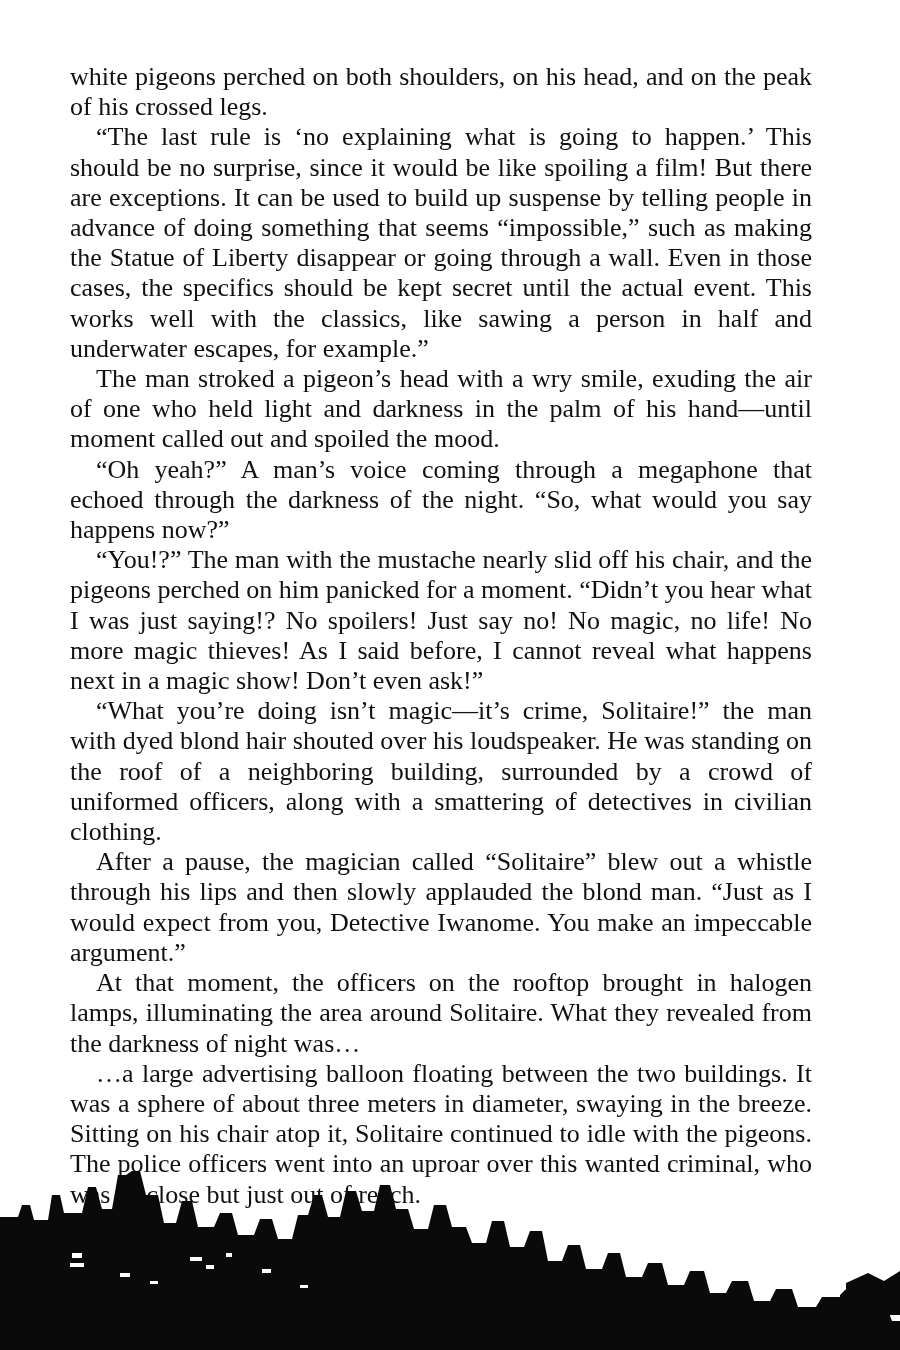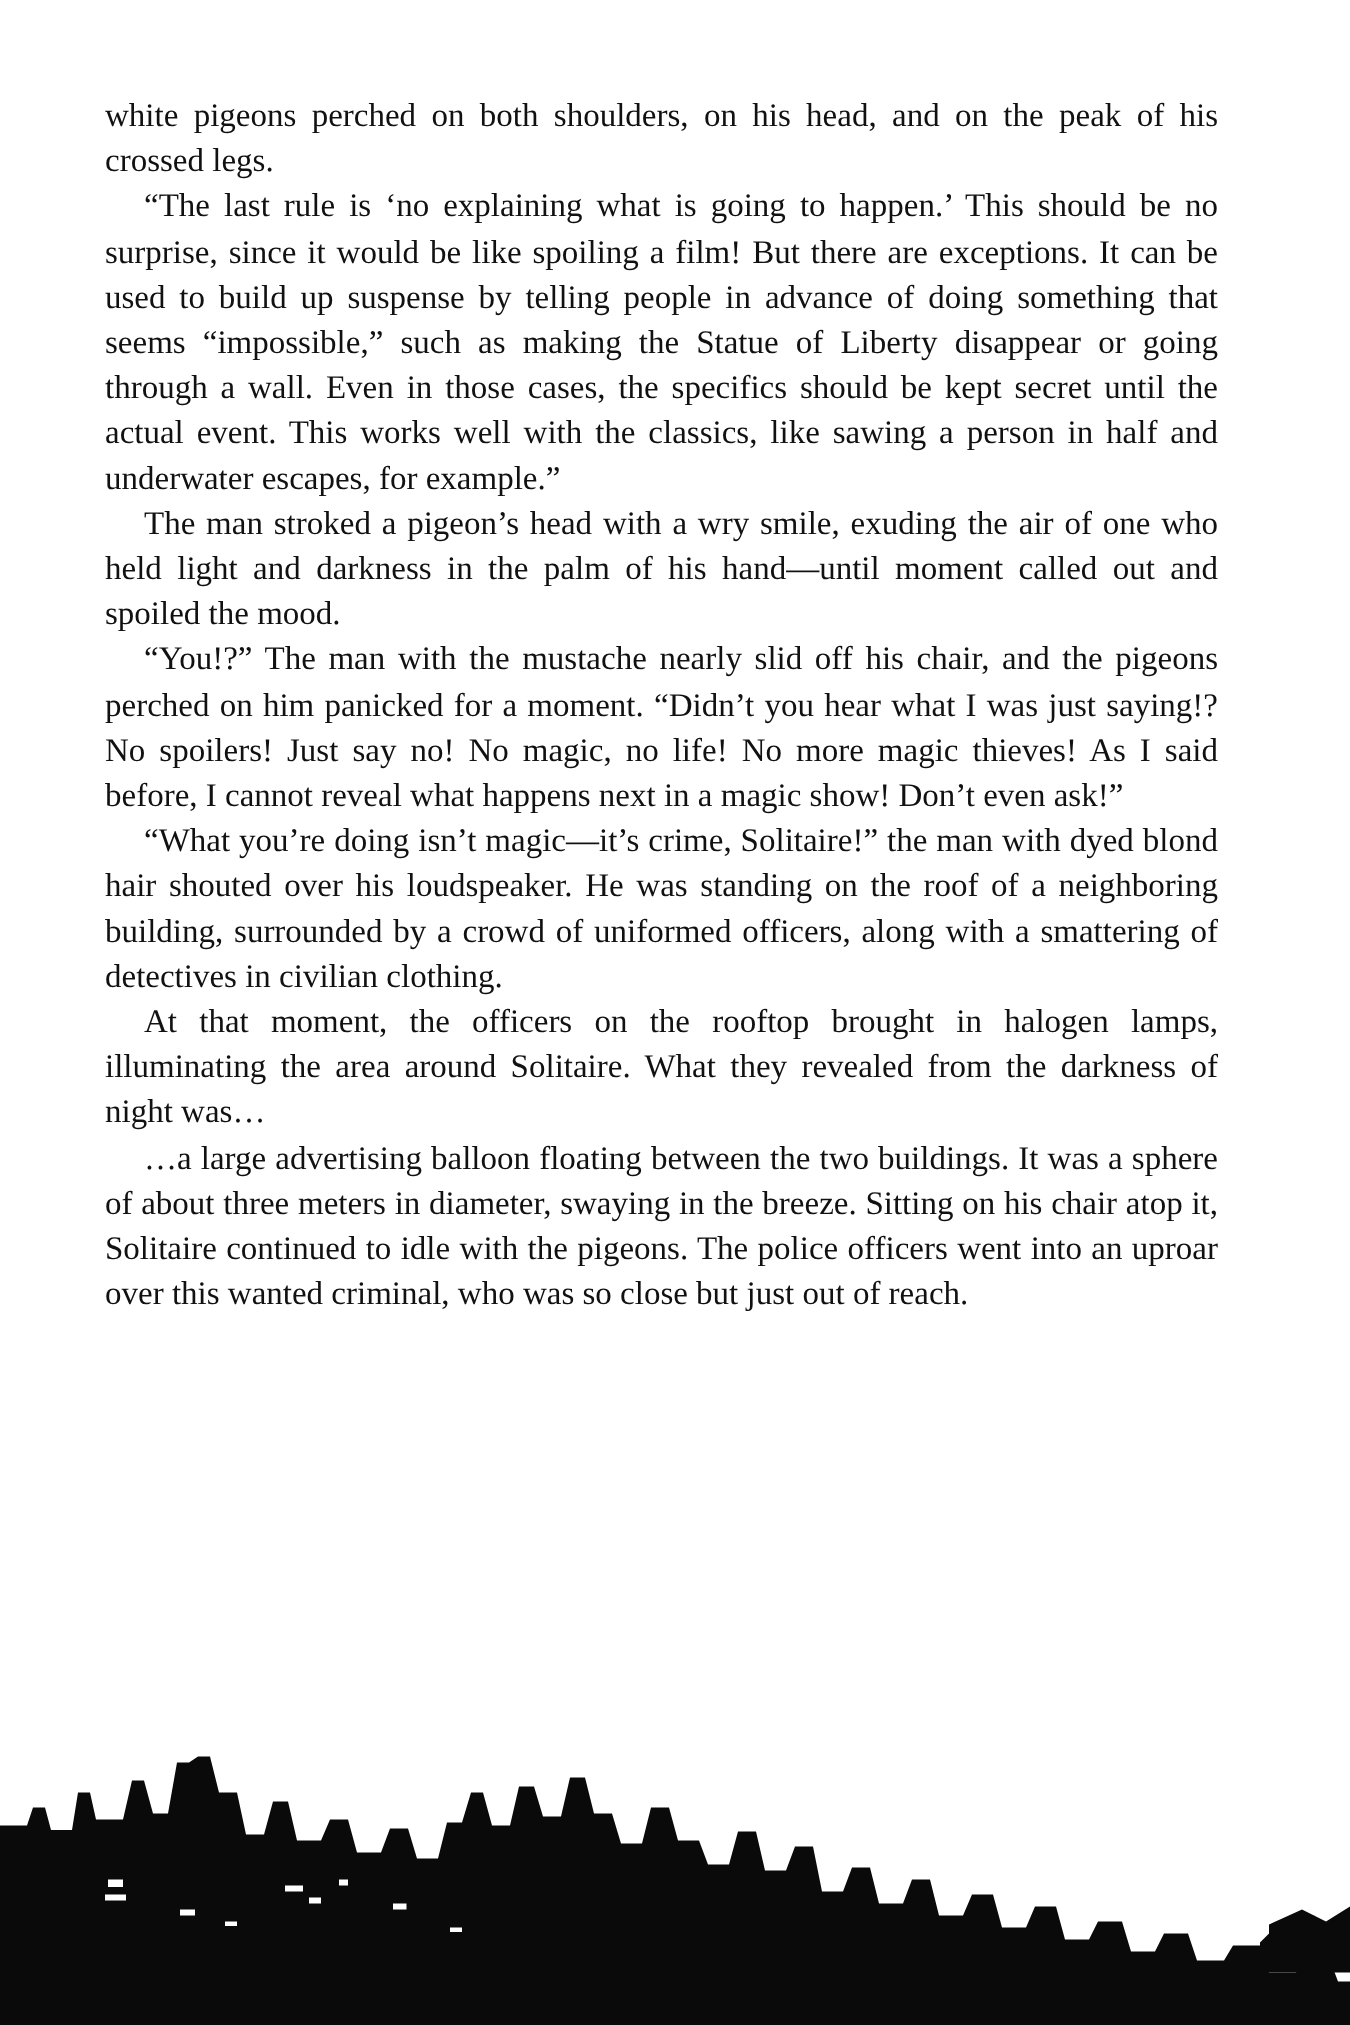--- a/index.html
+++ b/index.html
@@ -22,21 +22,21 @@
     height: 1350px;
   }
   .text-column {
     position: absolute;
     left: 70px;
     top: 62px;
     width: 742px;
   }
   .para {
     margin: 0;
-    font-size: 22px;
+    font-size: 26px;
     line-height: 30.2px;
     text-align: justify;
     text-justify: inter-word;
     text-indent: 26px;
     hyphens: none;
   }
   .para.no-indent {
     text-indent: 0;
   }
   .gap-para {
@@ -57,22 +57,24 @@
 </style>
 </head>
 <body>
 
 <div class="page">
 
   <div class="text-column">
     <p class="para no-indent">white pigeons perched on both shoulders, on his head, and on the peak of his crossed legs.</p>
     <p class="para">“The last rule is ‘no explaining what is going to happen.’ This should be no surprise, since it would be like spoiling a film! But there are exceptions. It can be used to build up suspense by telling people in advance of doing something that seems “impossible,” such as making the Statue of Liberty disappear or going through a wall. Even in those cases, the specifics should be kept secret until the actual event. This works well with the classics, like sawing a person in half and underwater escapes, for example.”</p>
     <p class="para">The man stroked a pigeon’s head with a wry smile, exuding the air of one who held light and darkness in the palm of his hand—until moment called out and spoiled the mood.</p>
+    <p class="para">“Oh yeah?” A man’s voice coming through a megaphone that echoed through the darkness of the night. “So, what would you say happens now?”</p>
     <p class="para">“You!?” The man with the mustache nearly slid off his chair, and the pigeons perched on him panicked for a moment. “Didn’t you hear what I was just saying!? No spoilers! Just say no! No magic, no life! No more magic thieves! As I said before, I cannot reveal what happens next in a magic show! Don’t even ask!”</p>
     <p class="para">“What you’re doing isn’t magic—it’s crime, Solitaire!” the man with dyed blond hair shouted over his loudspeaker. He was standing on the roof of a neighboring building, surrounded by a crowd of uniformed officers, along with a smattering of detectives in civilian clothing.</p>
+    <p class="para">After a pause, the magician called “Solitaire” blew out a whistle through his lips and then slowly applauded the blond man. “Just as I would expect from you, Detective Iwanome. You make an impeccable argument.”</p>
     <p class="para">At that moment, the officers on the rooftop brought in halogen lamps, illuminating the area around Solitaire. What they revealed from the darkness of night was…</p>
     <p class="para">…a large advertising balloon floating between the two buildings. It was a sphere of about three meters in diameter, swaying in the breeze. Sitting on his chair atop it, Solitaire continued to idle with the pigeons. The police officers went into an uproar over this wanted criminal, who was so close but just out of reach.</p>
   </div>
 
   <div class="artwork">
     <svg width="900" height="185" viewBox="0 0 900 185" xmlns="http://www.w3.org/2000/svg" aria-hidden="true">
       <path fill="#0a0a0a" d="
         M0,185 L0,52
         L18,52 L22,40 L30,40 L34,55 L48,55 L52,30 L60,30 L64,48
         L82,48 L88,22 L96,22 L102,44 L112,44 L118,10 L126,10 L132,6

